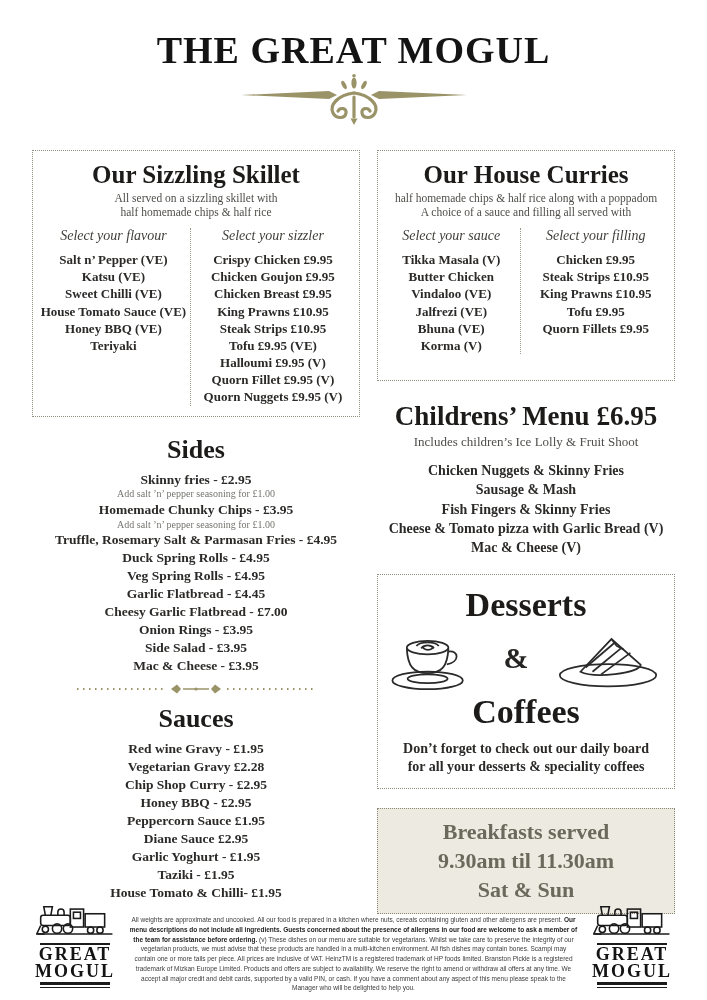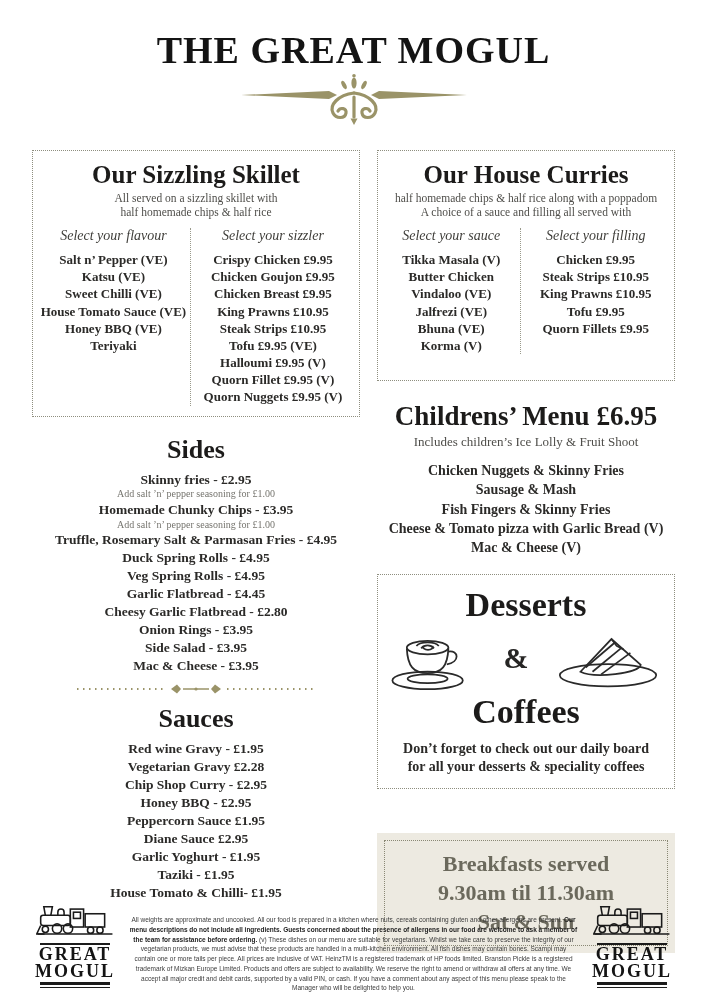--- a/index.html
+++ b/index.html
@@ -42,21 +42,21 @@
   .childrens-title { font-size:27px; font-weight:700; margin:0; color:#1c1b1a; }
   .childrens-sub { font-size:13px; color:#4e4d49; margin:2px 0 11px; }
   .childrens-item { font-size:14px; font-weight:700; line-height:1.38; color:#2b2a28; }
 
   .desserts-box { margin-top:16px; text-align:center; padding:12px 8px 12px; }
   .desserts-word { font-size:34px; font-weight:700; line-height:1.05; color:#1c1b1a; }
   .desserts-grid { display:grid; grid-template-columns:92px 1fr 112px; align-items:center; }
   .desserts-amp { font-size:30px; font-weight:700; line-height:1; }
   .desserts-note { font-size:14px; font-weight:700; line-height:1.3; margin-top:10px; color:#2b2a28; }
 
-  .breakfast-outer { margin-top:44px; background:#edeae1; padding:7px; }
+  .breakfast-outer { margin-top:19px; background:#edeae1; padding:0; }
   .breakfast-inner { border:1.5px dotted #8a8875; text-align:center; padding:9px 4px; }
   .breakfast-line { font-size:22px; font-weight:700; color:#6b695c; line-height:1.3; }
 
   
   .footer { position:absolute; left:0; top:902px; width:707px; box-sizing:border-box;
             padding:0 34px; display:flex; justify-content:space-between; align-items:flex-start; }
   .logo { width:82px; text-align:center; flex:0 0 auto; }
   .logo-rule { border-top:2px solid #1b1b1b; margin:1px 6px; }
   .logo-text { font-size:18px; font-weight:700; letter-spacing:2px; line-height:0.95; color:#141414; }
   .logo-rule-double { border-top:3px solid #1b1b1b; border-bottom:1px solid #1b1b1b; height:2px; margin:2px 6px 0; }
@@ -158,21 +158,21 @@
             <div class="item-line">Veg Spring Rolls - £4.95</div>
 
           </div>
 
           <div>
             <div class="item-line">Garlic Flatbread - £4.45</div>
 
           </div>
 
           <div>
-            <div class="item-line">Cheesy Garlic Flatbread - £2.80</div>
+            <div class="item-line">Cheesy Garlic Flatbread - £7.00</div>
 
           </div>
 
           <div>
             <div class="item-line">Onion Rings - £3.95</div>
 
           </div>
 
           <div>
             <div class="item-line">Side Salad - £3.95</div>

